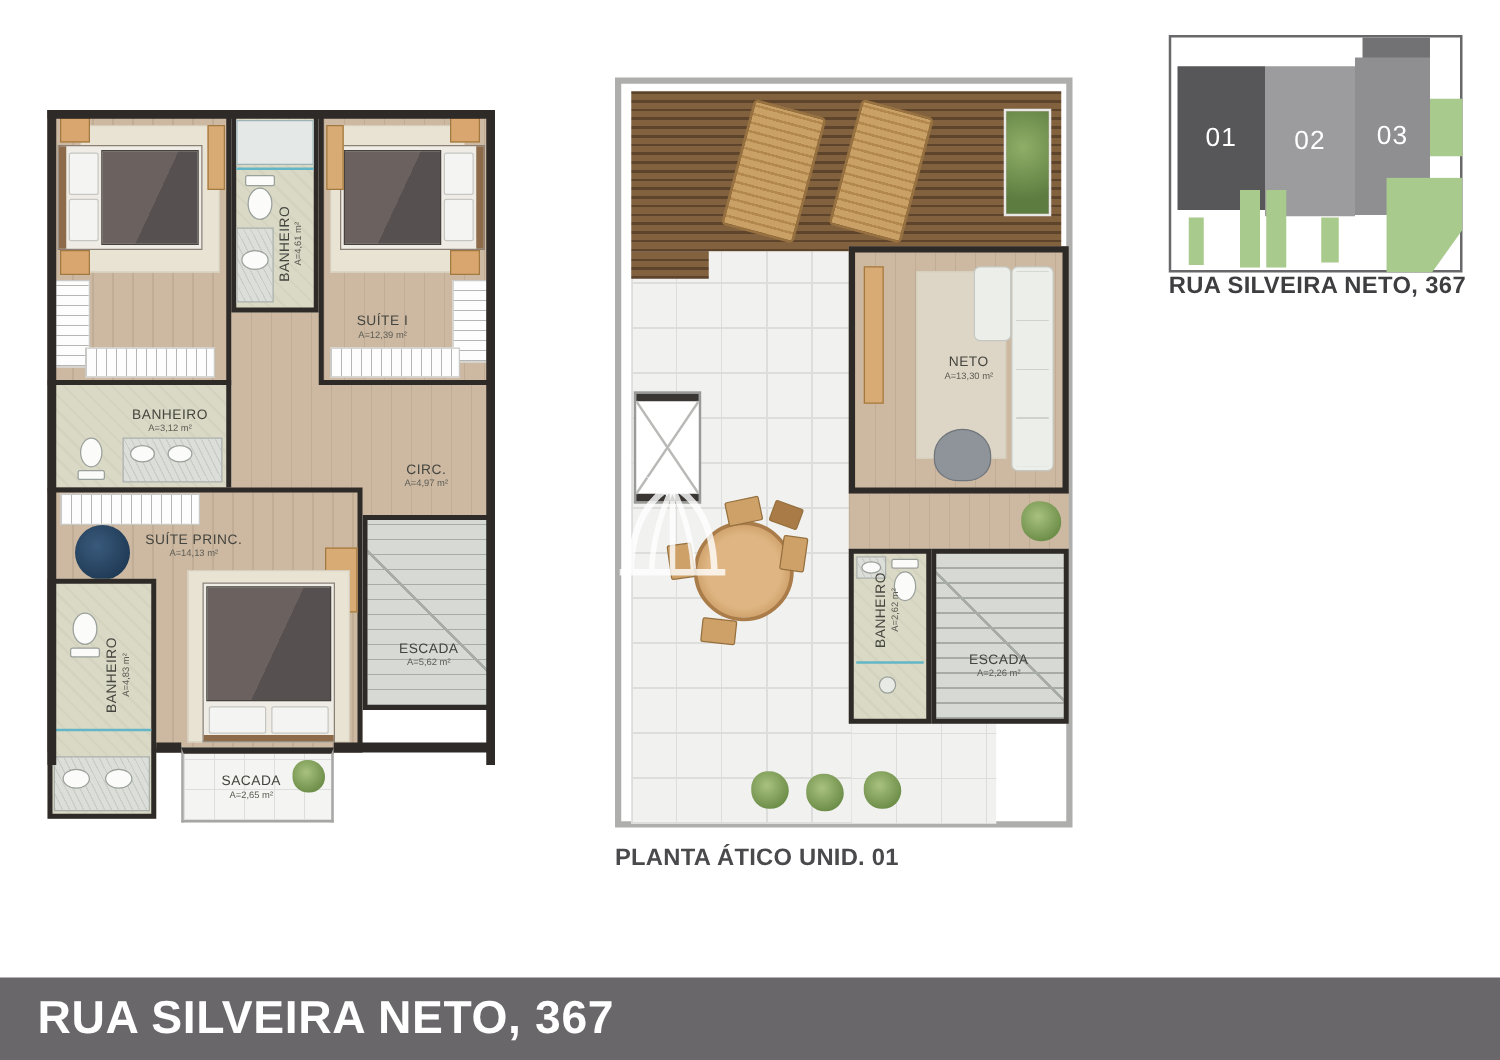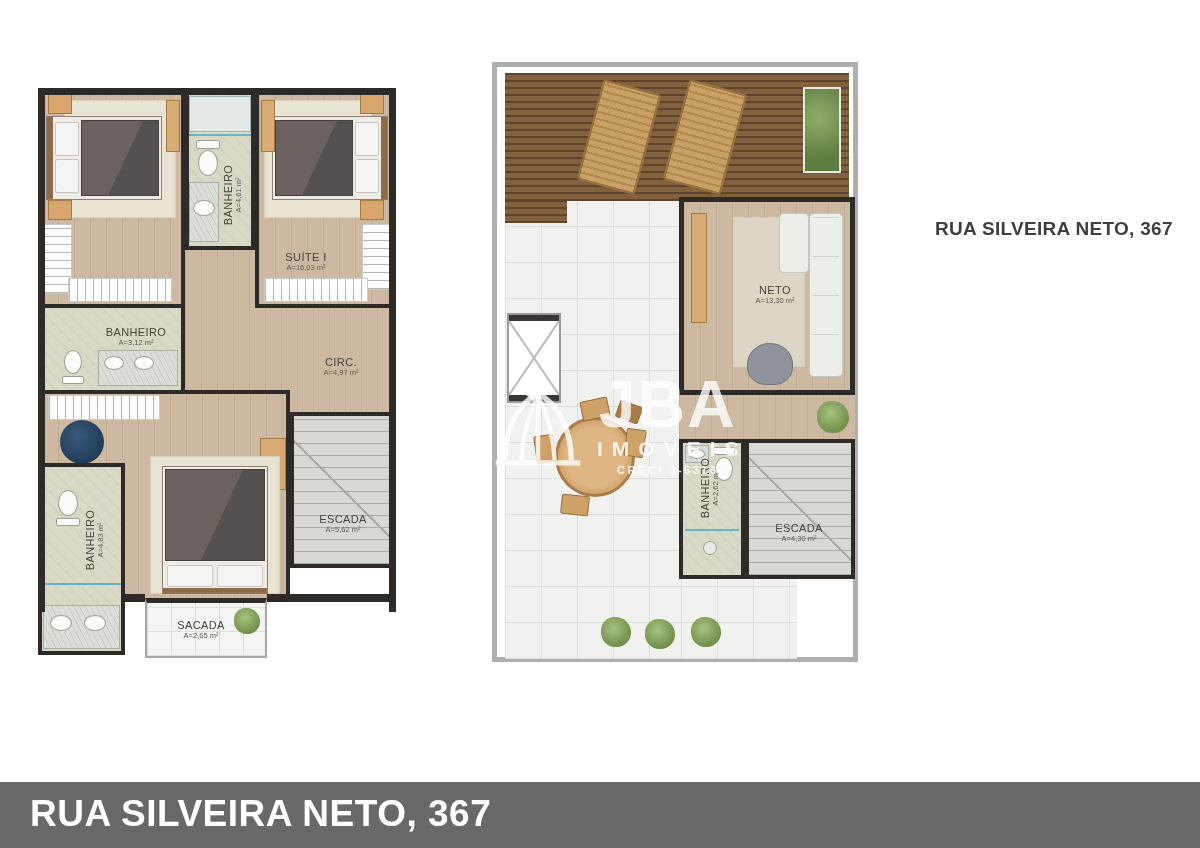--- a/index.html
+++ b/index.html
@@ -116,50 +116,54 @@
       <div class="pillow" style="right:8px;top:42px;width:24px;height:34px"></div>
       <div class="blanket" style="left:2px;top:3px;width:78px;height:76px"></div>
     </div>
     <div class="nstand" style="left:322px;top:6px;width:24px;height:20px"></div>
     <div class="nstand" style="left:322px;top:112px;width:24px;height:20px"></div>
     <div class="wardrobe" style="left:223px;top:12px;width:14px;height:52px"></div>
     <div class="abs hatch-v" style="left:324px;top:136px;width:28px;height:66px"></div>
     <div class="abs hatch-h" style="left:226px;top:190px;width:104px;height:24px"></div>
     <div class="room-label" style="left:208px;top:157px;width:120px;height:34px">
       <span class="rname">SUÍTE I</span>
-      <span class="rarea">A=16,03 m²</span>
+      <span class="rarea">A=12,39 m²</span>
     </div>
 
     <div class="room sage" style="left:0;top:216px;width:147px;height:90px"></div>
     <div class="marble" style="left:60px;top:262px;width:80px;height:36px"></div>
     <div class="oval" style="left:66px;top:268px;width:20px;height:14px"></div>
     <div class="oval" style="left:96px;top:268px;width:20px;height:14px"></div>
     <div class="oval" style="left:26px;top:262px;width:18px;height:24px"></div>
     <div class="oval" style="left:24px;top:288px;width:22px;height:8px;border-radius:2px"></div>
     <div class="room-label" style="left:48px;top:234px;width:100px;height:30px">
       <span class="rname">BANHEIRO</span>
       <span class="rarea">A=3,12 m²</span>
     </div>
 
-    <div class="room-label" style="left:258px;top:262px;width:90px;height:34px">
+    <div class="room-label" style="left:258px;top:276px;width:90px;height:34px">
       <span class="rname">CIRC.</span>
       <span class="rarea">A=4,97 m²</span>
     </div>
 
     <div class="room wood" style="left:0;top:302px;width:252px;height:212px"></div>
     <div class="abs hatch-h" style="left:10px;top:307px;width:112px;height:25px"></div>
     <div class="abs" style="left:22px;top:332px;width:44px;height:44px;background:radial-gradient(circle at 40% 38%,#3a5a7c,#1f3a55 75%);border-radius:50%"></div>
     <div class="wardrobe" style="left:222px;top:350px;width:26px;height:52px"></div>
     <div class="rug" style="left:112px;top:368px;width:130px;height:138px"></div>
     <div class="bed" style="left:124px;top:378px;width:106px;height:128px">
       <div class="blanket" style="left:2px;top:2px;width:100px;height:92px"></div>
       <div class="pillow" style="left:4px;top:98px;width:46px;height:22px"></div>
       <div class="pillow" style="left:54px;top:98px;width:46px;height:22px"></div>
       <div class="headboard" style="left:0;bottom:0;width:104px;height:5px"></div>
     </div>
+    <div class="room-label" style="left:57px;top:332px;width:120px;height:34px">
+      <span class="rname">SUÍTE PRINC.</span>
+      <span class="rarea">A=14,13 m²</span>
+    </div>
 
     <div class="room stairs" style="left:252px;top:324px;width:106px;height:156px"></div>
     <div class="room-label" style="left:245px;top:421px;width:120px;height:30px">
       <span class="rname">ESCADA</span>
       <span class="rarea">A=5,62 m²</span>
     </div>
 
     <div class="room sage" style="left:0;top:375px;width:87px;height:192px"></div>
     <div class="oval" style="left:20px;top:402px;width:20px;height:26px"></div>
     <div class="oval" style="left:18px;top:430px;width:24px;height:8px;border-radius:2px"></div>
@@ -219,21 +223,21 @@
     <div class="teal" style="left:188px;top:462px;width:54px"></div>
     <div class="oval" style="left:206px;top:474px;width:14px;height:14px;background:#e8eae6"></div>
     <div class="room-label vlabel" style="left:163px;top:406px;width:100px;height:30px">
       <span class="rname">BANHEIRO</span>
       <span class="rarea">A=2,62 m²</span>
     </div>
 
     <div class="room stairs" style="left:248px;top:372px;width:110px;height:140px"></div>
     <div class="room-label" style="left:247px;top:449px;width:110px;height:34px">
       <span class="rname">ESCADA</span>
-      <span class="rarea">A=4,30 m²</span>
+      <span class="rarea">A=2,26 m²</span>
     </div>
 
     <div class="elevator" style="left:10px;top:246px;width:54px;height:90px">
       <div class="bar" style="top:0"></div>
         <div class="bar" style="bottom:0"></div>
       <svg width="50" height="86" style="position:absolute;left:0;top:0">
         <line x1="0" y1="6" x2="50" y2="80" stroke="#b9b9b7" stroke-width="2"></line>
         <line x1="50" y1="6" x2="0" y2="80" stroke="#b9b9b7" stroke-width="2"></line>
       </svg>
     </div>
@@ -244,36 +248,50 @@
     <div class="chair" style="left:128px;top:362px;width:20px;height:28px;transform:rotate(8deg)"></div>
     <div class="chair" style="left:64px;top:428px;width:28px;height:20px;transform:rotate(6deg)"></div>
     <div class="chair" style="left:38px;top:368px;width:20px;height:28px;transform:rotate(-8deg)"></div>
 
     <div class="plant" style="left:104px;top:550px;width:30px;height:30px"></div>
     <div class="plant" style="left:148px;top:552px;width:30px;height:30px"></div>
     <div class="plant" style="left:194px;top:550px;width:30px;height:30px"></div>
 
   </div>
 
-
+  <div class="plan-title" style="left:492px;top:676px">PLANTA ÁTICO UNID. 01</div>
+
+  <div class="abs" id="site">
+    <div class="abs" style="left:153px;top:0;width:54px;height:26px;background:#727275"></div>
+    <div class="unit" style="left:5px;top:23px;width:70px;height:115px;background:#57575a">
+        <span>01</span>
+      </div>
+    <div class="unit" style="left:75px;top:23px;width:72px;height:120px;background:#9c9c9f">
+        <span>02</span>
+      </div>
+    <div class="unit" style="left:147px;top:16px;width:60px;height:126px;background:#8f8f92">
+        <span>03</span>
+      </div>
+    <div class="green" style="left:207px;top:49px;width:26px;height:46px"></div>
+    <div class="green" style="left:172px;top:112px;width:61px;height:76px;clip-path:polygon(0 0,100% 0,100% 55%,60% 100%,0 100%)"></div>
+    <div class="green" style="left:14px;top:144px;width:12px;height:38px"></div>
+    <div class="green" style="left:55px;top:122px;width:16px;height:62px"></div>
+    <div class="green" style="left:76px;top:122px;width:16px;height:62px"></div>
+    <div class="green" style="left:120px;top:144px;width:14px;height:36px"></div>
+  </div>
   <div class="abs" id="site-caption">RUA SILVEIRA NETO, 367</div>
 
   <div class="watermark">
     <svg width="88" height="92" viewBox="0 0 100 92">
       <path d="M50,10 L26,2 L45,20 Z" fill="rgba(255,255,255,.8)"></path>
       <path d="M12,86 Q14,30 50,10 Q86,30 88,86" fill="none" stroke="rgba(255,255,255,.8)" stroke-width="6"></path>
       <path d="M31,86 Q33,48 50,12" fill="none" stroke="rgba(255,255,255,.8)" stroke-width="5"></path>
       <path d="M50,86 L50,11" fill="none" stroke="rgba(255,255,255,.8)" stroke-width="5"></path>
       <path d="M69,86 Q67,48 50,12" fill="none" stroke="rgba(255,255,255,.8)" stroke-width="5"></path>
       <path d="M2,89 H98" stroke="rgba(255,255,255,.8)" stroke-width="6"></path>
     </svg>
-    <div class="wm-text">
-      <div class="wm-brand">JBA</div>
-      <div class="wm-sub">IMÓVEIS</div>
-      <div class="wm-creci">CRECI J-5316</div>
-    </div>
   </div>
 
   <div class="footer">
     <div class="footer-text">RUA SILVEIRA NETO, 367</div>
   </div>
 
 </div>
 
 </body></html>

